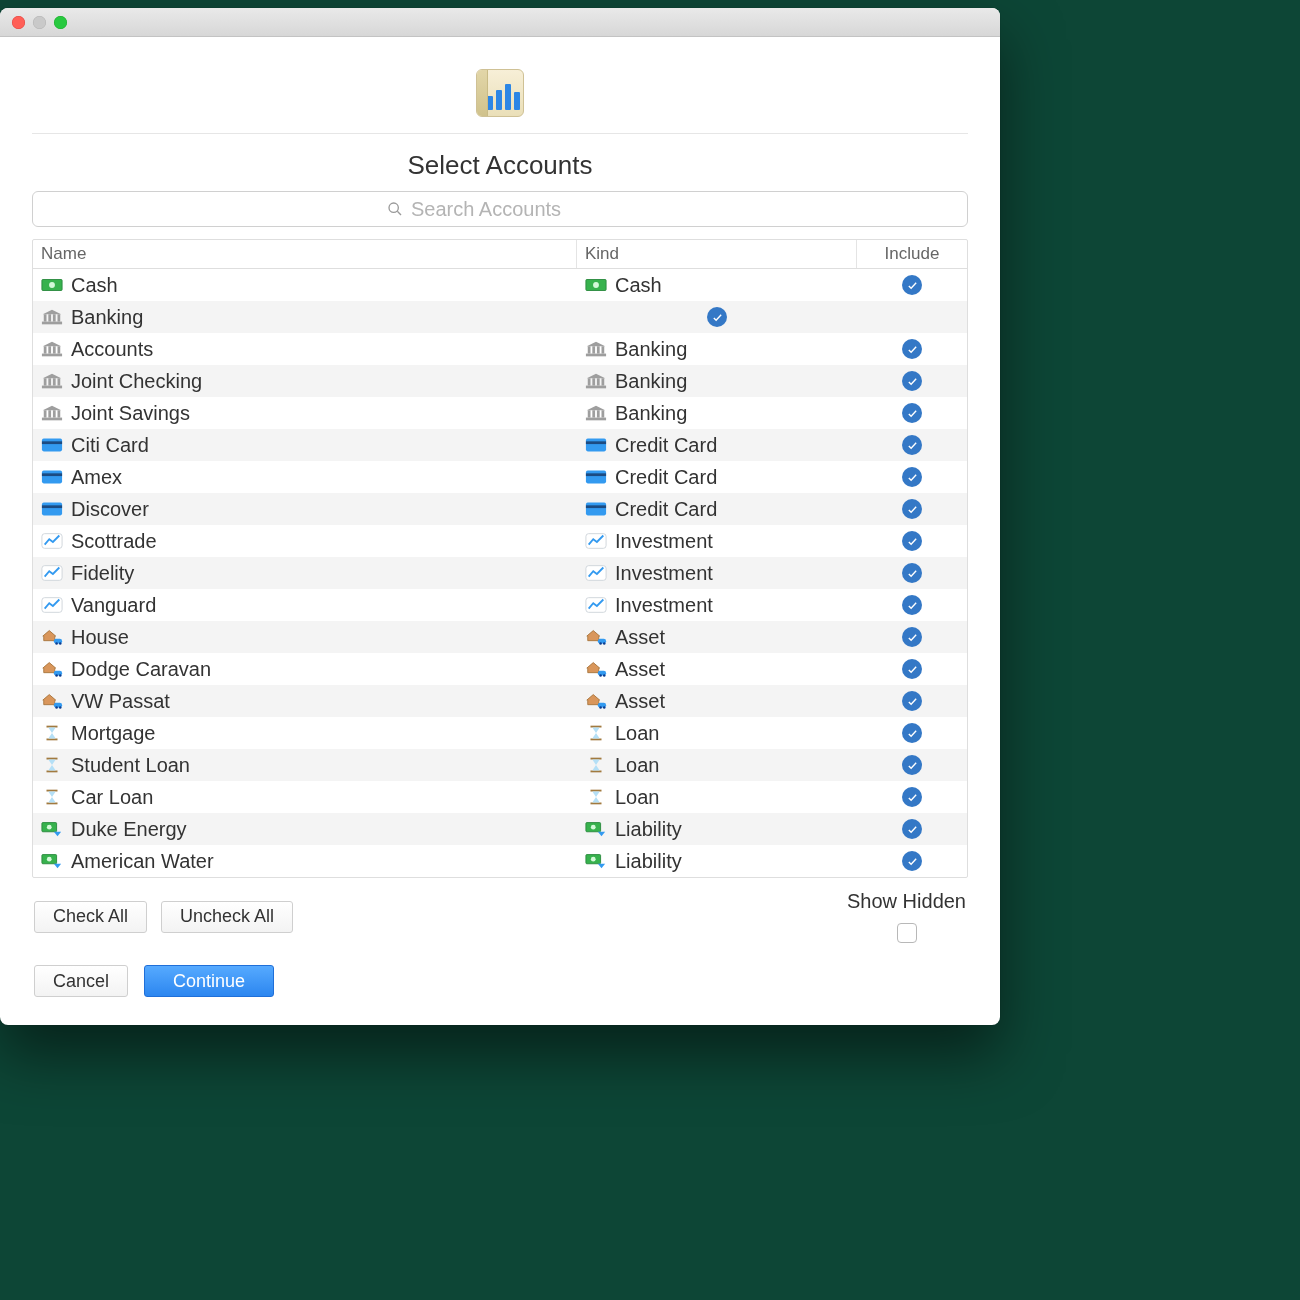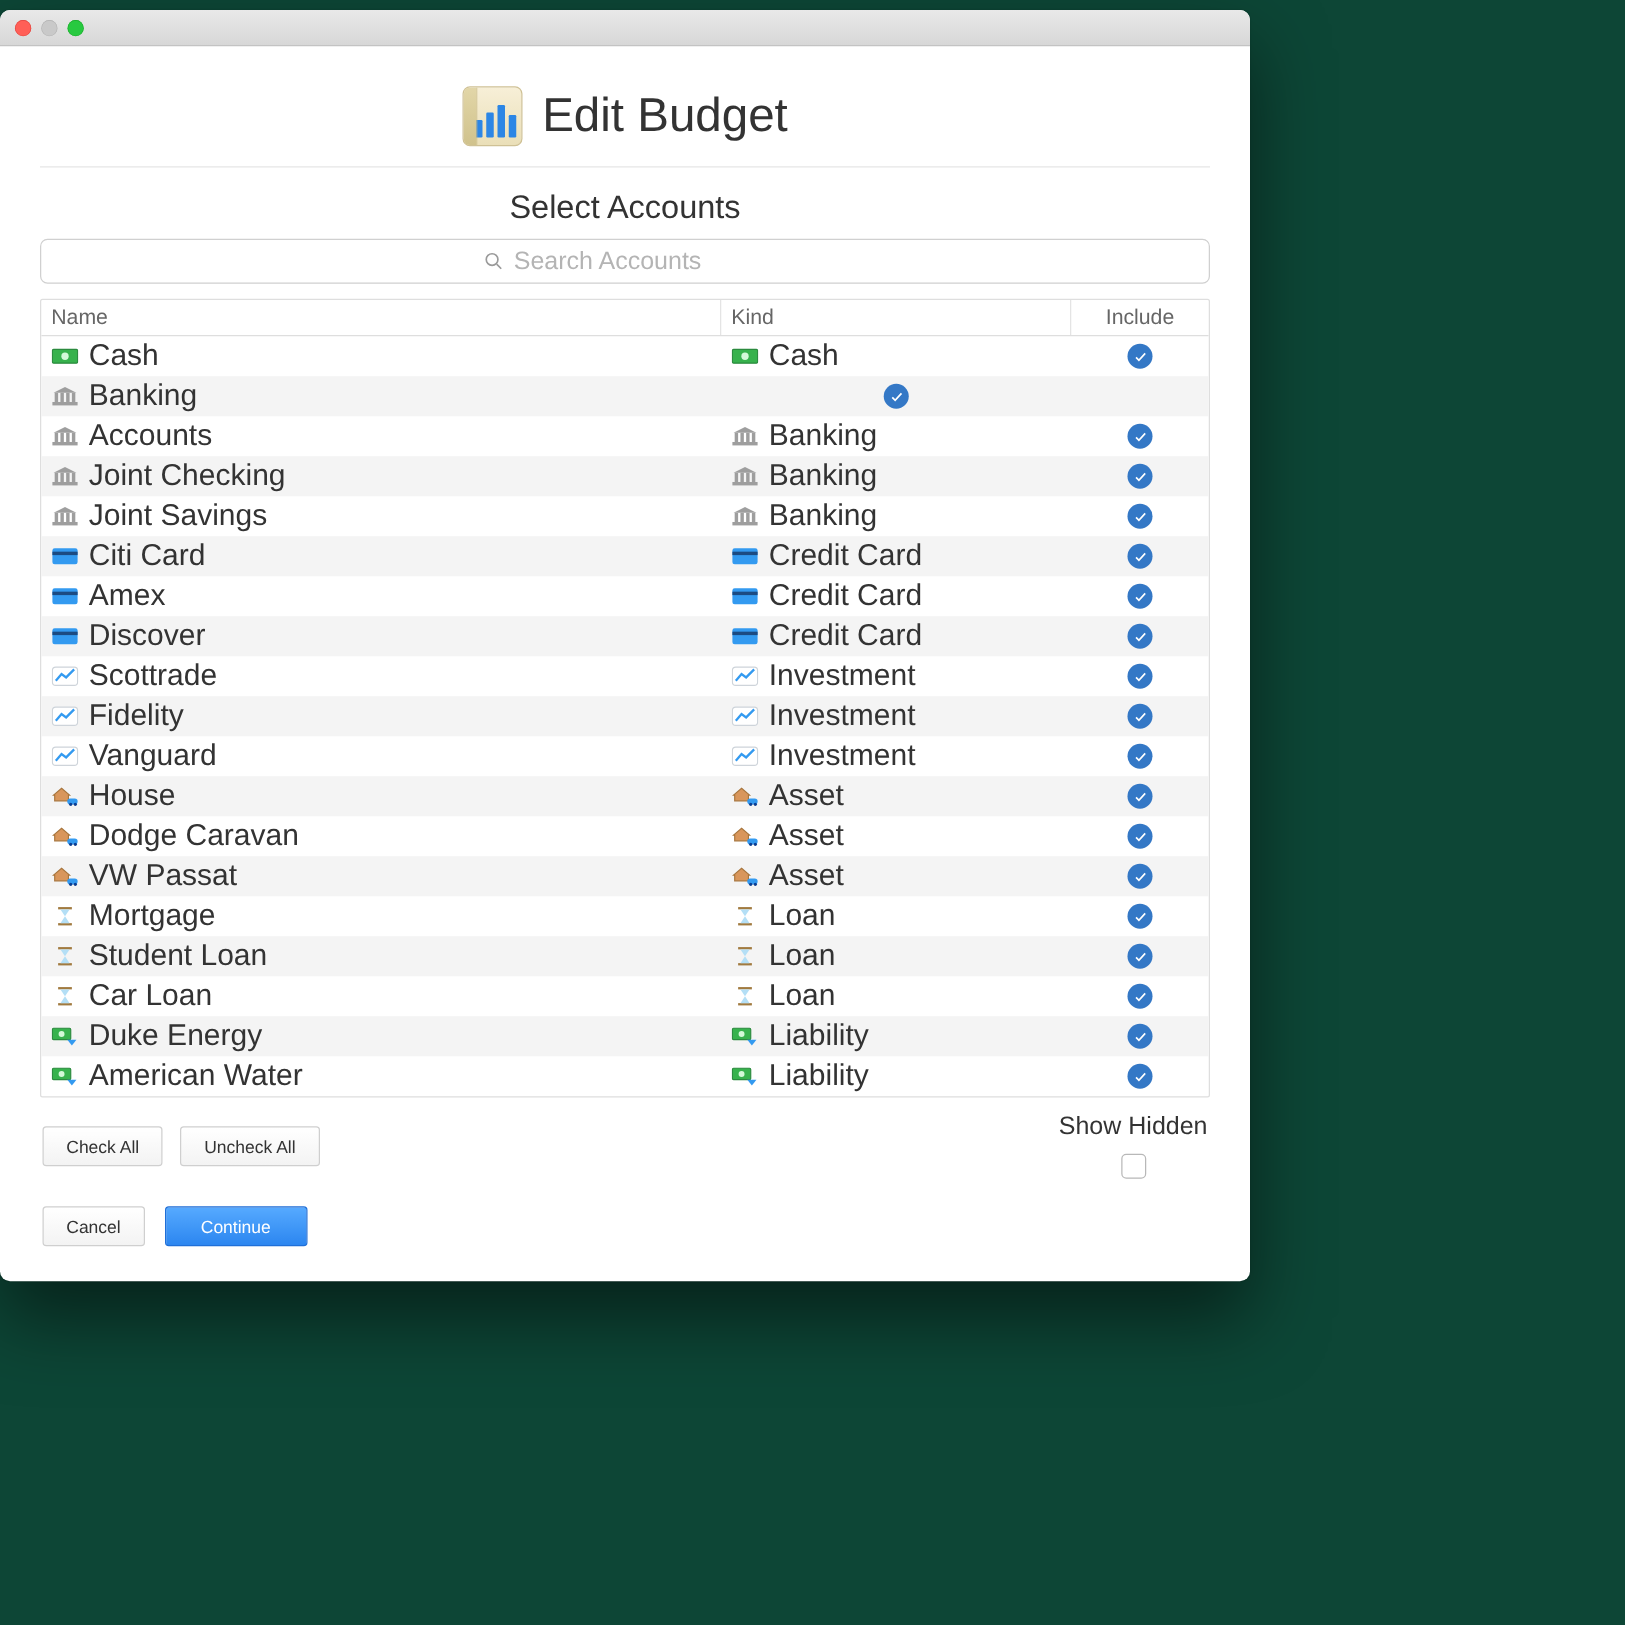--- a/index.html
+++ b/index.html
@@ -73,32 +73,32 @@
   display:grid;grid-template-columns:1fr 280px 110px;
   align-items:center;
 }
 .thead{
   height:28px;font-size:17px;color:#666;
   border-bottom:1px solid #dedede;
 }
 .th{padding:0 8px;border-right:1px solid #e4e4e4;line-height:28px;height:100%;box-sizing:border-box;}
 .th:last-child{border-right:none;text-align:center;}
 .tbody{max-height:636px;overflow:auto;}
-.row{height:32px;font-size:24px;color:#333;}
+.row{height:32px;font-size:20px;color:#333;}
 .row.alt{background:#f4f4f4;}
 .cell{display:flex;align-items:center;gap:8px;padding:0 8px;height:100%;}
 .cell.center{justify-content:center;}
 .ic{width:22px;height:18px;flex:0 0 22px;display:flex;align-items:center;justify-content:center;}
 .ic svg{width:22px;height:18px;}
 .check{width:20px;height:20px;border-radius:50%;background:#3478c6;display:flex;align-items:center;justify-content:center;}
 .check svg{width:11px;height:11px;stroke:#fff;stroke-width:3;fill:none;}
 .footer1{display:flex;align-items:center;gap:14px;padding:12px 2px 0;}
 .btn{
   height:30px;padding:0 18px;border:1px solid #cfcfcf;border-radius:3px;
-  background:linear-gradient(#fff,#f3f3f3);font-size:14px;color:#333;
+  background:linear-gradient(#fff,#f3f3f3);font-size:18px;color:#333;
   display:flex;align-items:center;cursor:default;
 }
 .spacer{flex:1;}
 .cb-label{display:flex;align-items:center;gap:10px;font-size:20px;color:#333;flex-direction:column;}
 .cb{width:18px;height:18px;border:1px solid #b8b8b8;border-radius:4px;background:#fff;}
 .footer2{display:flex;gap:16px;padding:22px 2px 0;}
 .btn.primary{
   background:linear-gradient(#56aaff,#2c86f0);border:1px solid #1f6fd8;color:#fff;
   padding:0 28px;
 }
@@ -159,21 +159,20 @@
 
     <div class="header">
       <div class="appicon">
         <div class="bars">
             <span class="b1"></span>
             <span class="b2"></span>
             <span class="b3"></span>
             <span class="b4"></span>
           </div>
       </div>
-      <div class="title">Edit Budget</div>
     </div>
 
     <div class="subheader">Select Accounts</div>
 
     <div class="searchwrap">
       <svg viewBox="0 0 24 24">
           <circle cx="10" cy="10" r="7"></circle>
           <line x1="21" y1="21" x2="15.5" y2="15.5"></line>
         </svg>
       <input type="text" placeholder="Search Accounts" style="">

